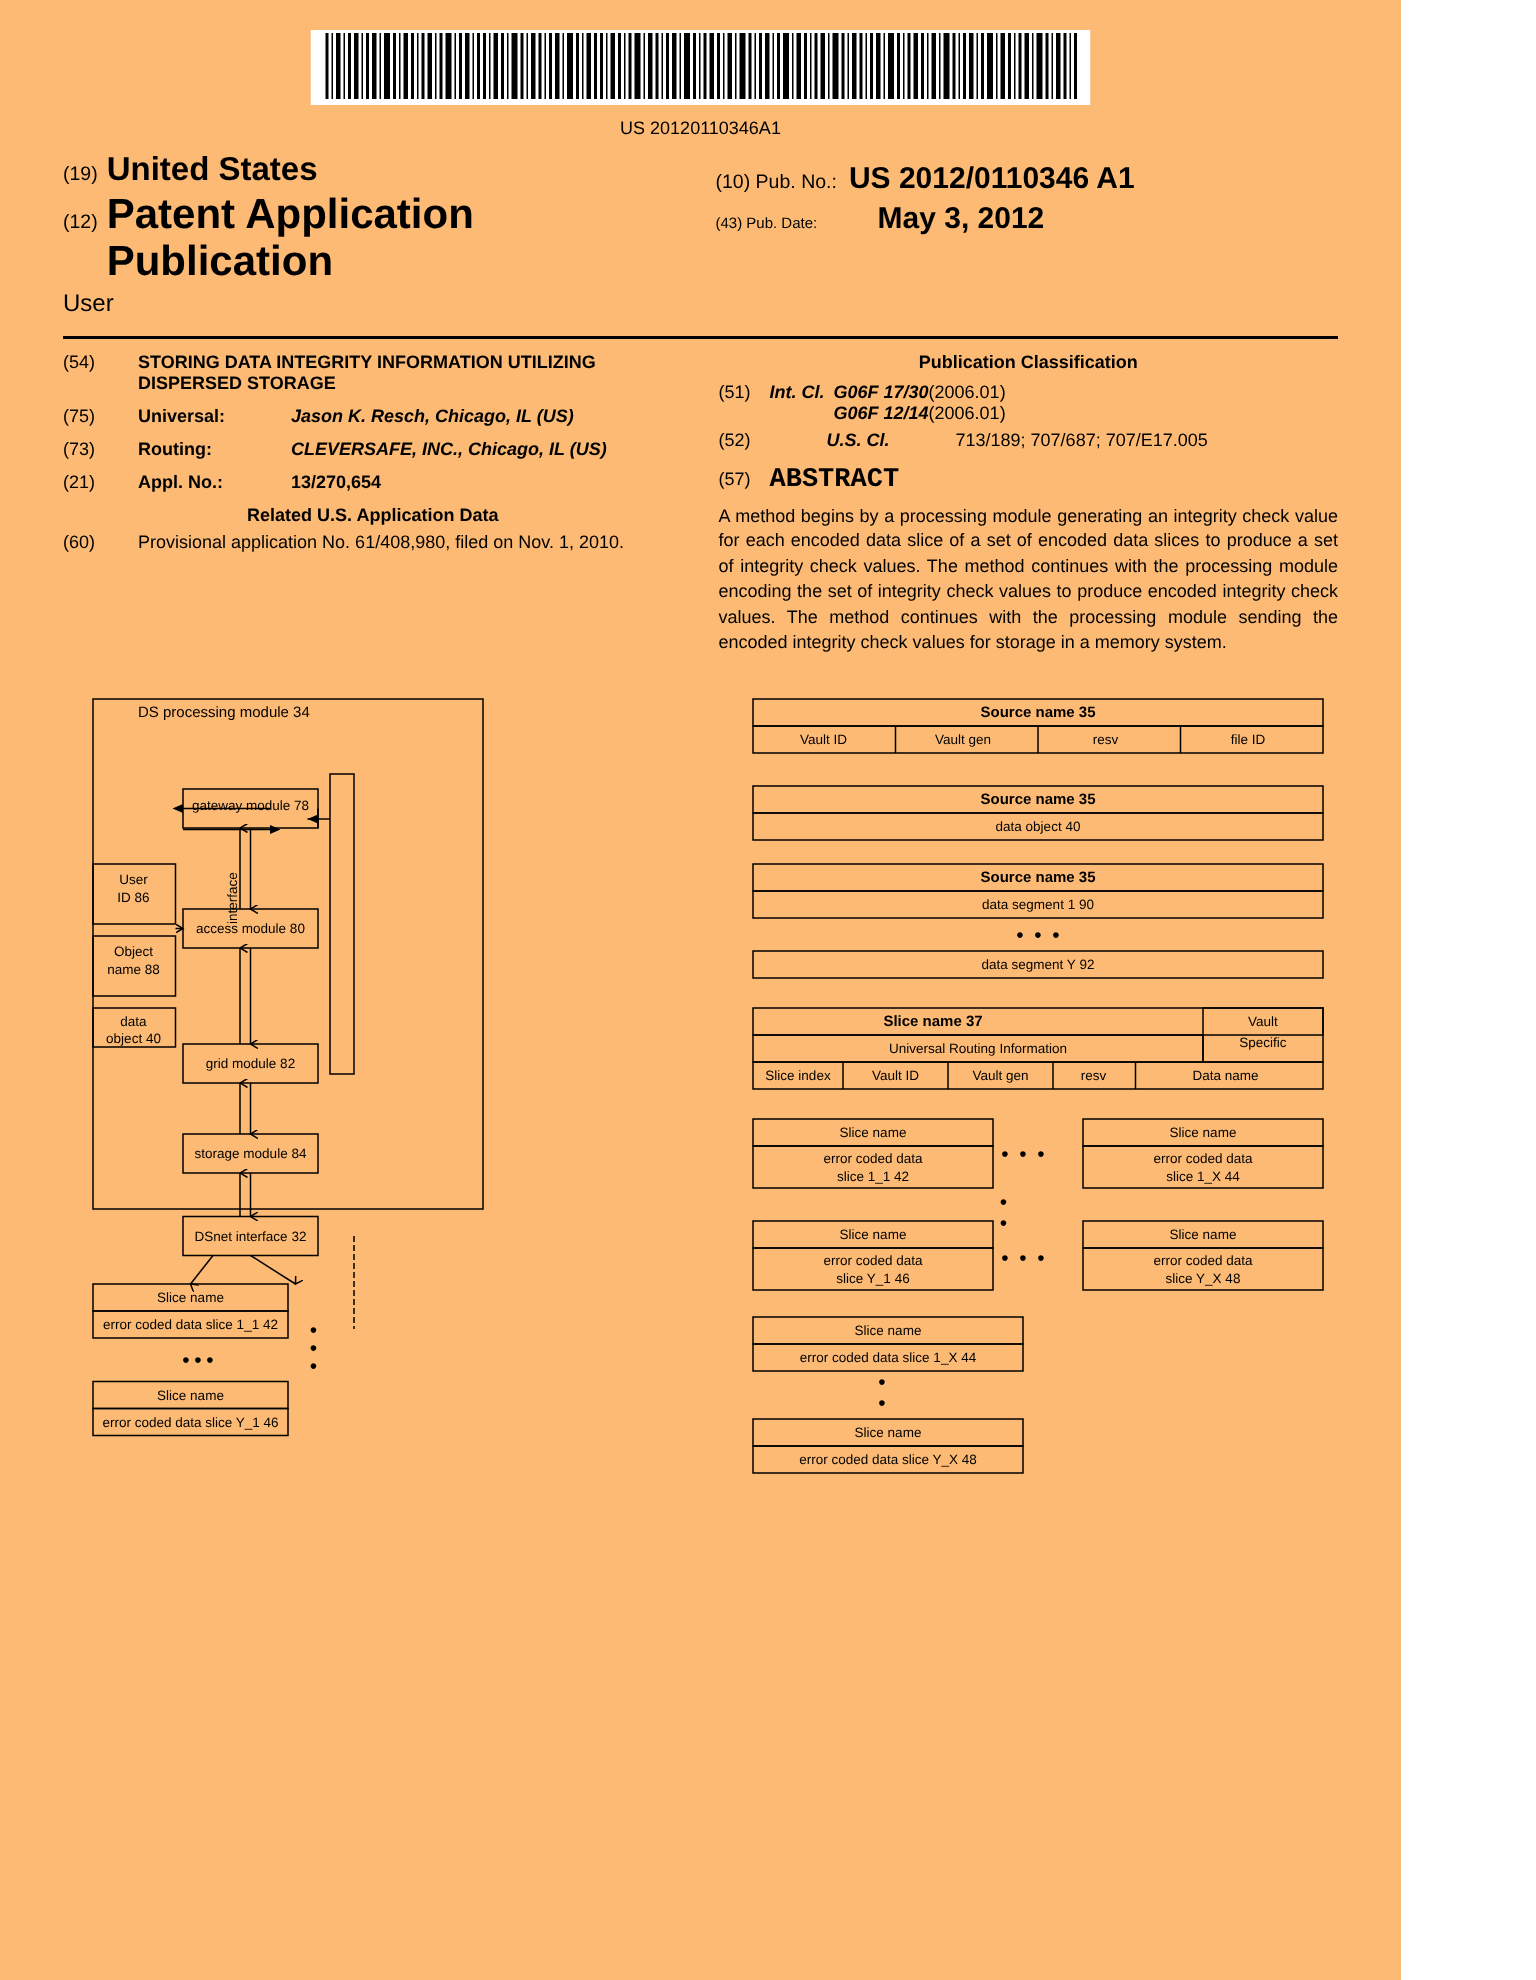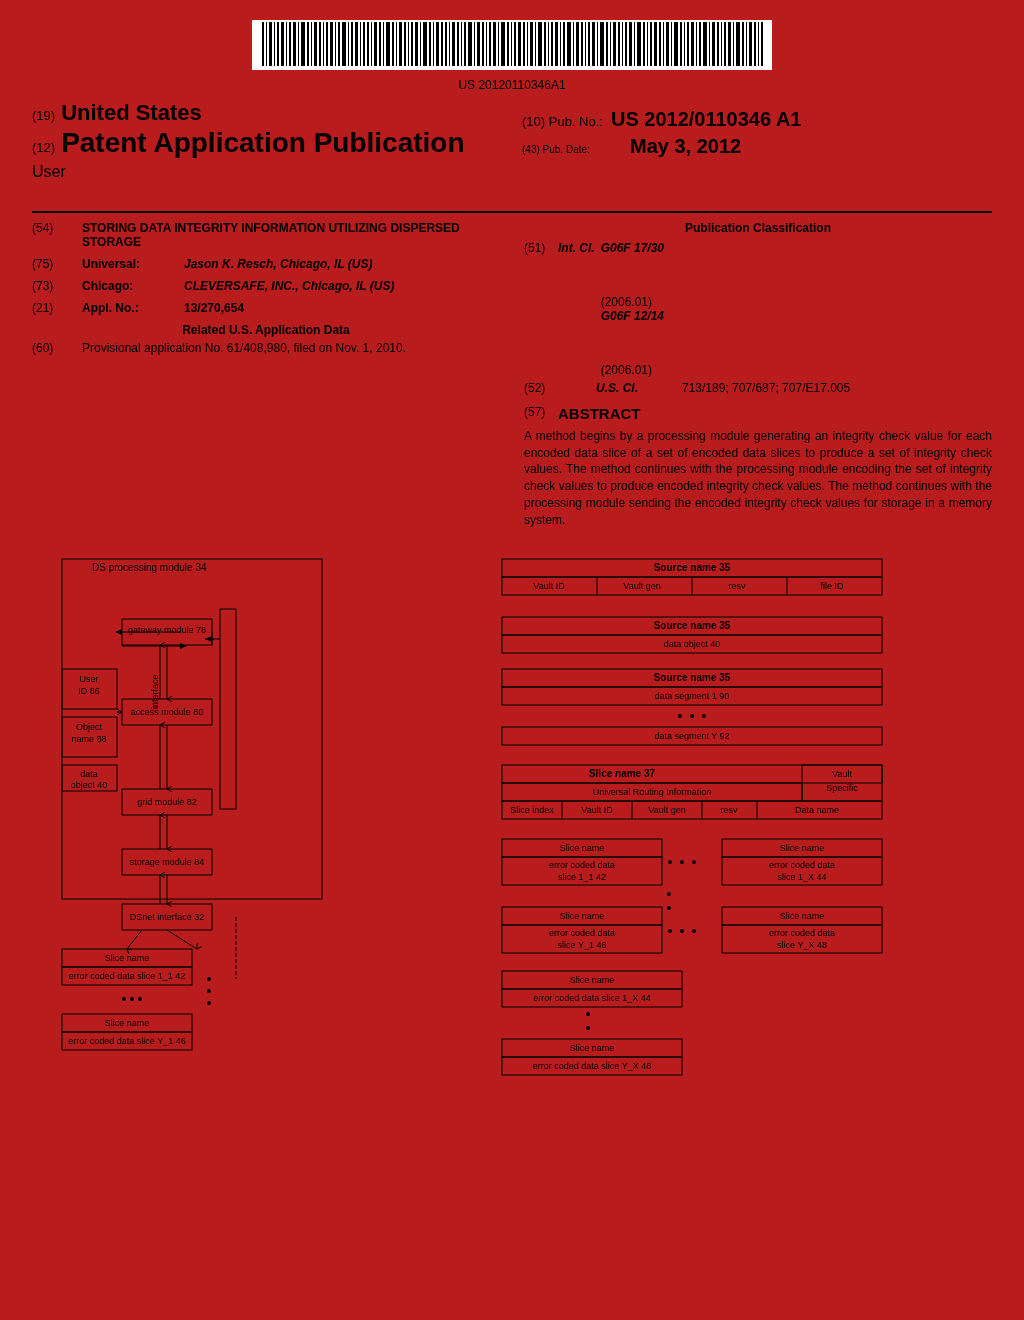--- a/index.html
+++ b/index.html
@@ -6,44 +6,44 @@
     body {
       background: #fff;
       font-family: 'Times New Roman', Times, serif;
       font-size: 13px;
       color: #000;
       width: 1024px;
       min-height: 1320px;
     }
 
     .page {
-      width: 1024px;
+      width: 934px;
       min-height: 1320px;
-      background: #b91c1c;
-      padding: 20px 32px;
+      background: #fdba74;
+      padding: 20px 42px;
     }
 
     
     .barcode-area {
       text-align: center;
       margin-bottom: 4px;
     }
 
     .pub-number {
       text-align: center;
       font-size: 12px;
       margin-bottom: 8px;
       font-family: Arial, sans-serif;
     }
 
     
     .header-section {
       display: flex;
       gap: 20px;
-      margin-bottom: 28px;
+      margin-bottom: 10px;
     }
 
     .left-header {
       flex: 1;
     }
 
     .right-header {
       flex: 1;
     }
 
@@ -184,28 +184,26 @@
       font-style: italic;
     }
 
     .class-values {
       display: flex;
       flex-direction: column;
     }
 
     .class-value-row {
       display: flex;
-      gap: 40px;
-      flex-direction: column;
     }
 
     .abstract-title {
-      font-size: 15px;
-      font-weight: bold;
-      font-family: Liberation Sans, sans-serif;
+      font-size: 18px;
+      font-weight: bold;
+      font-family: Liberation Mono, monospace;
       text-align: center;
       margin: 6px 0 4px 0;
     }
 
     .abstract-text {
       font-size: 12px;
       font-family: Arial, sans-serif;
       line-height: 1.4;
       text-align: justify;
     }
@@ -401,21 +399,21 @@
       </div>
 
       <div class="field-row">
         <span class="field-num">(75)</span>
         <span class="field-label">Universal:</span>
         <span class="field-value bold-italic">Jason K. Resch, Chicago, IL (US)</span>
       </div>
 
       <div class="field-row">
         <span class="field-num">(73)</span>
-        <span class="field-label">Chicago:</span>
+        <span class="field-label">Routing:</span>
         <span class="field-value bold-italic">CLEVERSAFE, INC., Chicago, IL (US)</span>
       </div>
 
       <div class="field-row">
         <span class="field-num">(21)</span>
         <span class="field-label">Appl. No.:</span>
         <span class="field-value bold-only">13/270,654</span>
       </div>
 
 

